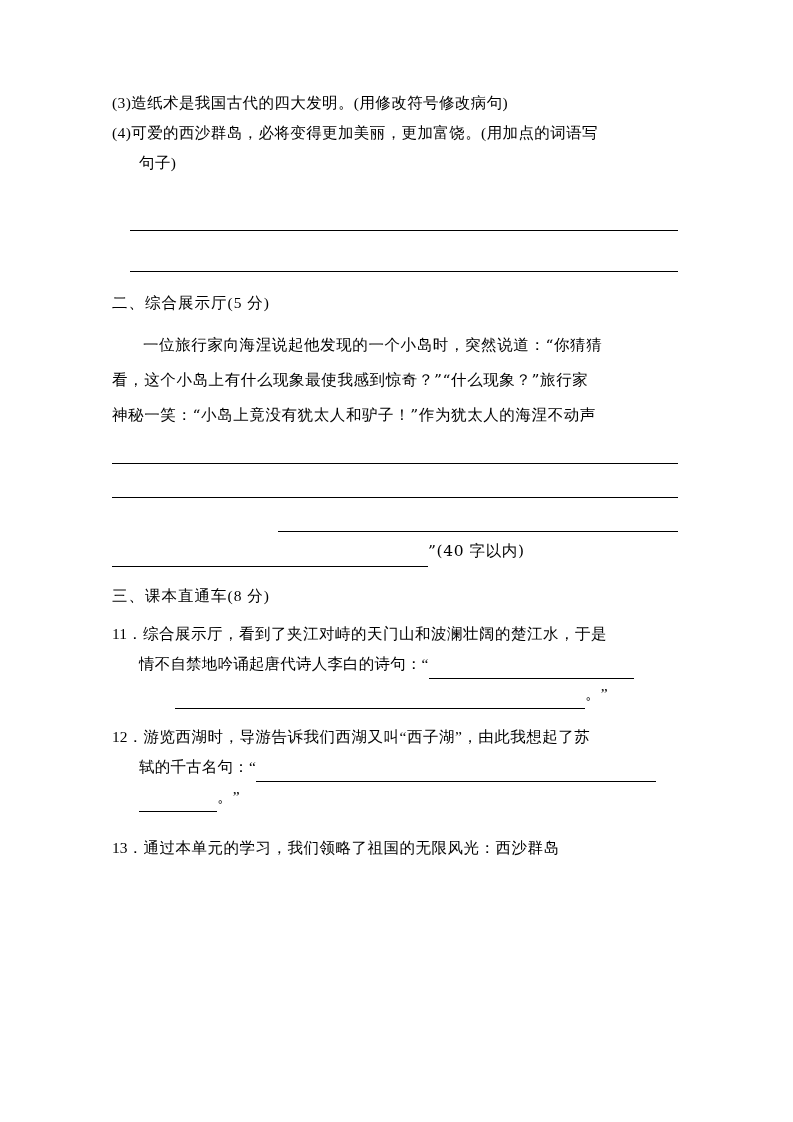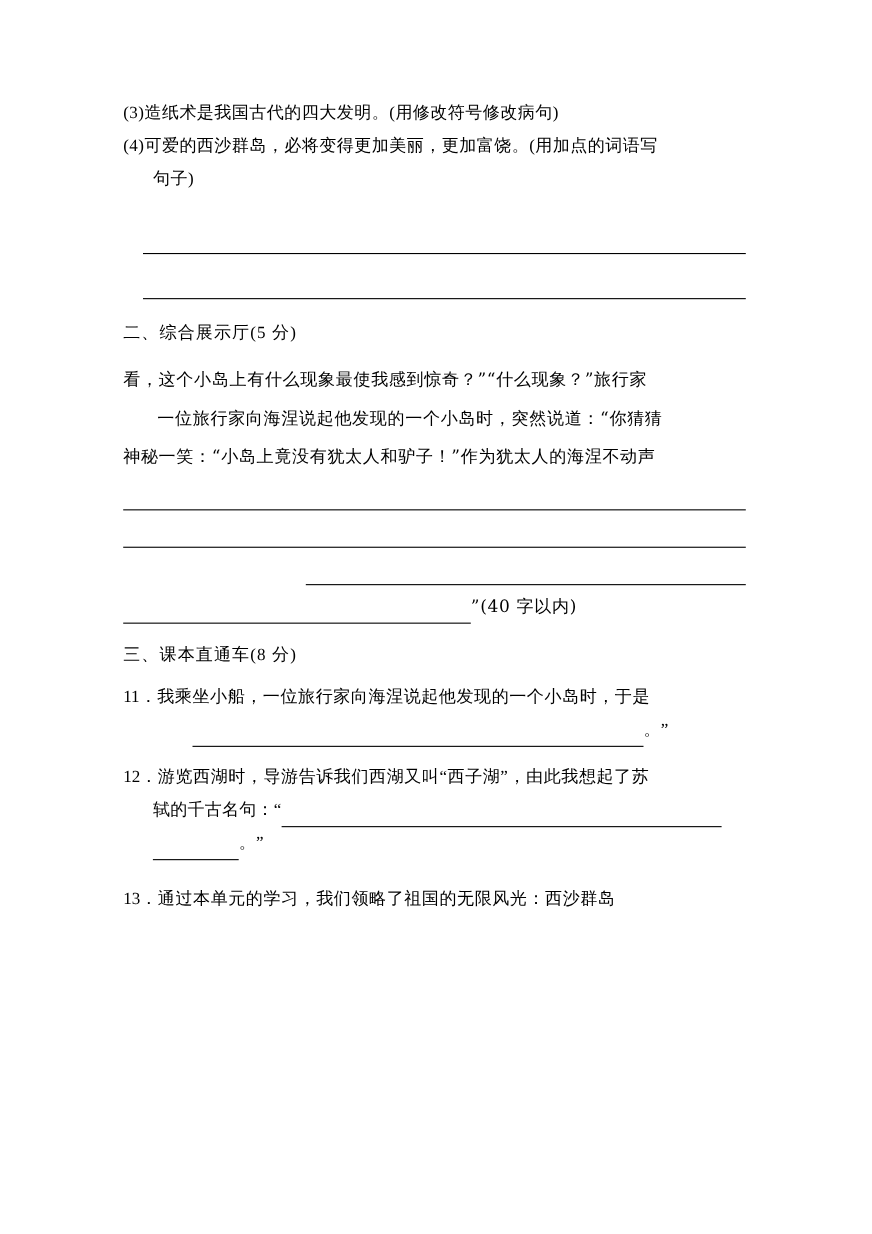--- a/index.html
+++ b/index.html
@@ -98,42 +98,45 @@
   </div>
   <div style="height:10px"></div>
   <div class="rule-row">
     <span class="rule full-rule"></span>
   </div>
 
   <div class="sec-head">二、综合展示厅(5 分)</div>
 
 
   <div style="height:6px"></div>
+  <div class="story story-first">一位旅行家向海涅说起他发现的一个小岛时，突然说道：“你猜猜</div>
   <div class="story">看，这个小岛上有什么现象最使我感到惊奇？”“什么现象？”旅行家</div>
-  <div class="story story-first">一位旅行家向海涅说起他发现的一个小岛时，突然说道：“你猜猜</div>
   <div class="story">神秘一笑：“小岛上竟没有犹太人和驴子！”作为犹太人的海涅不动声</div>
 
 
   <div class="rule-row" style="height:34px;">
     <span class="rule" style="width:566px;"></span>
   </div>
   <div class="rule-row" style="height:34px;">
     <span class="rule" style="width:566px;"></span>
   </div>
   <div class="rule-row" style="height:34px; text-align:right; width:566px;">
     <span class="rule" style="width:400px;"></span>
   </div>
   <div class="story" style="white-space:nowrap; line-height:32px;">
     <span class="rule" style="width:316px;"></span><span>”(40 字以内)</span>
   </div>
 
   <div class="sec-head" style="margin-top:14px;">三、课本直通车(8 分)</div>
 
   <div class="qnum" style="margin-top:8px;">
-    <span class="num">11</span><span>．我乘坐小船，一位旅行家向海涅说起他发现的一个小岛时，于是</span>
+    <span class="num">11</span><span>．综合展示厅，看到了夹江对峙的天门山和波澜壮阔的楚江水，于是</span>
+  </div>
+  <div class="q-line q-indent" style="white-space:nowrap;">
+    <span>情不自禁地吟诵起唐代诗人李白的诗句：“</span><span class="rule" style="width:205px;"></span>
   </div>
   <div class="q-line q-indent" style="white-space:nowrap; text-align:left;">
     <span class="rule" style="width:410px; margin-left:36px;"></span><span>。”</span>
   </div>
 
   <div class="qnum" style="margin-top:13px;">
     <span class="num">12</span><span>．游览西湖时，导游告诉我们西湖又叫“西子湖”，由此我想起了苏</span>
   </div>
   <div class="q-line q-indent" style="white-space:nowrap;">
     <span>轼的千古名句：“</span><span class="rule" style="width:400px;"></span>

